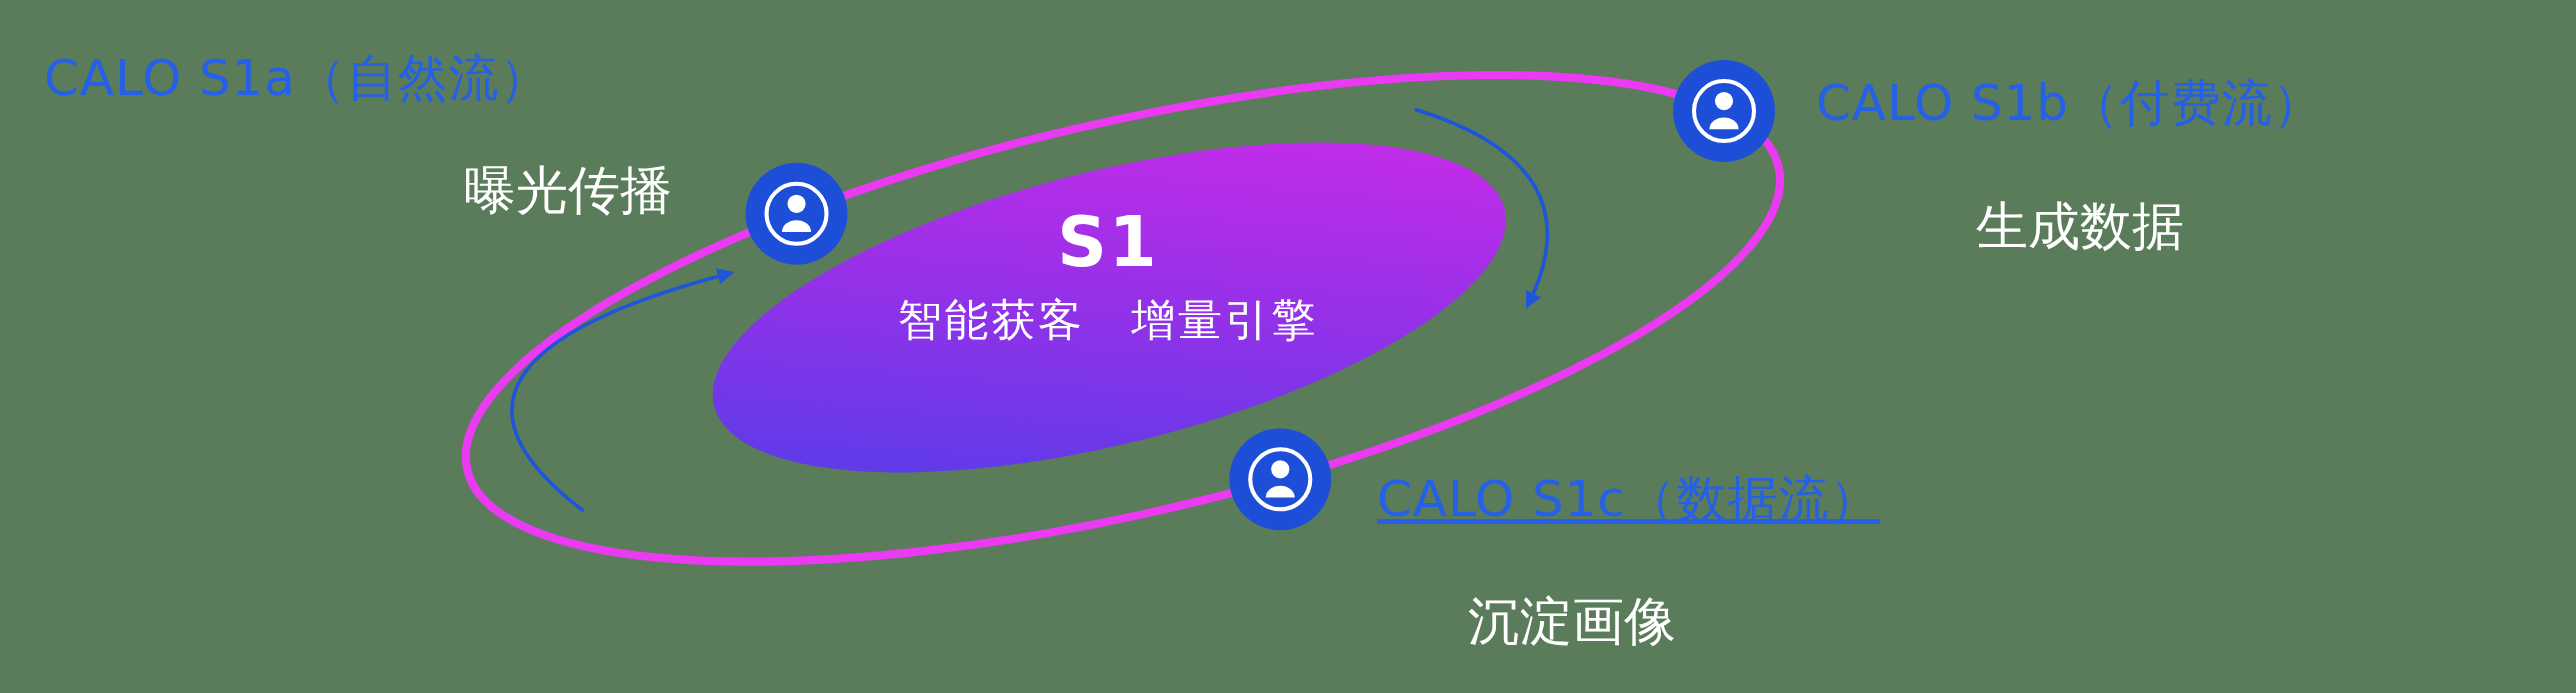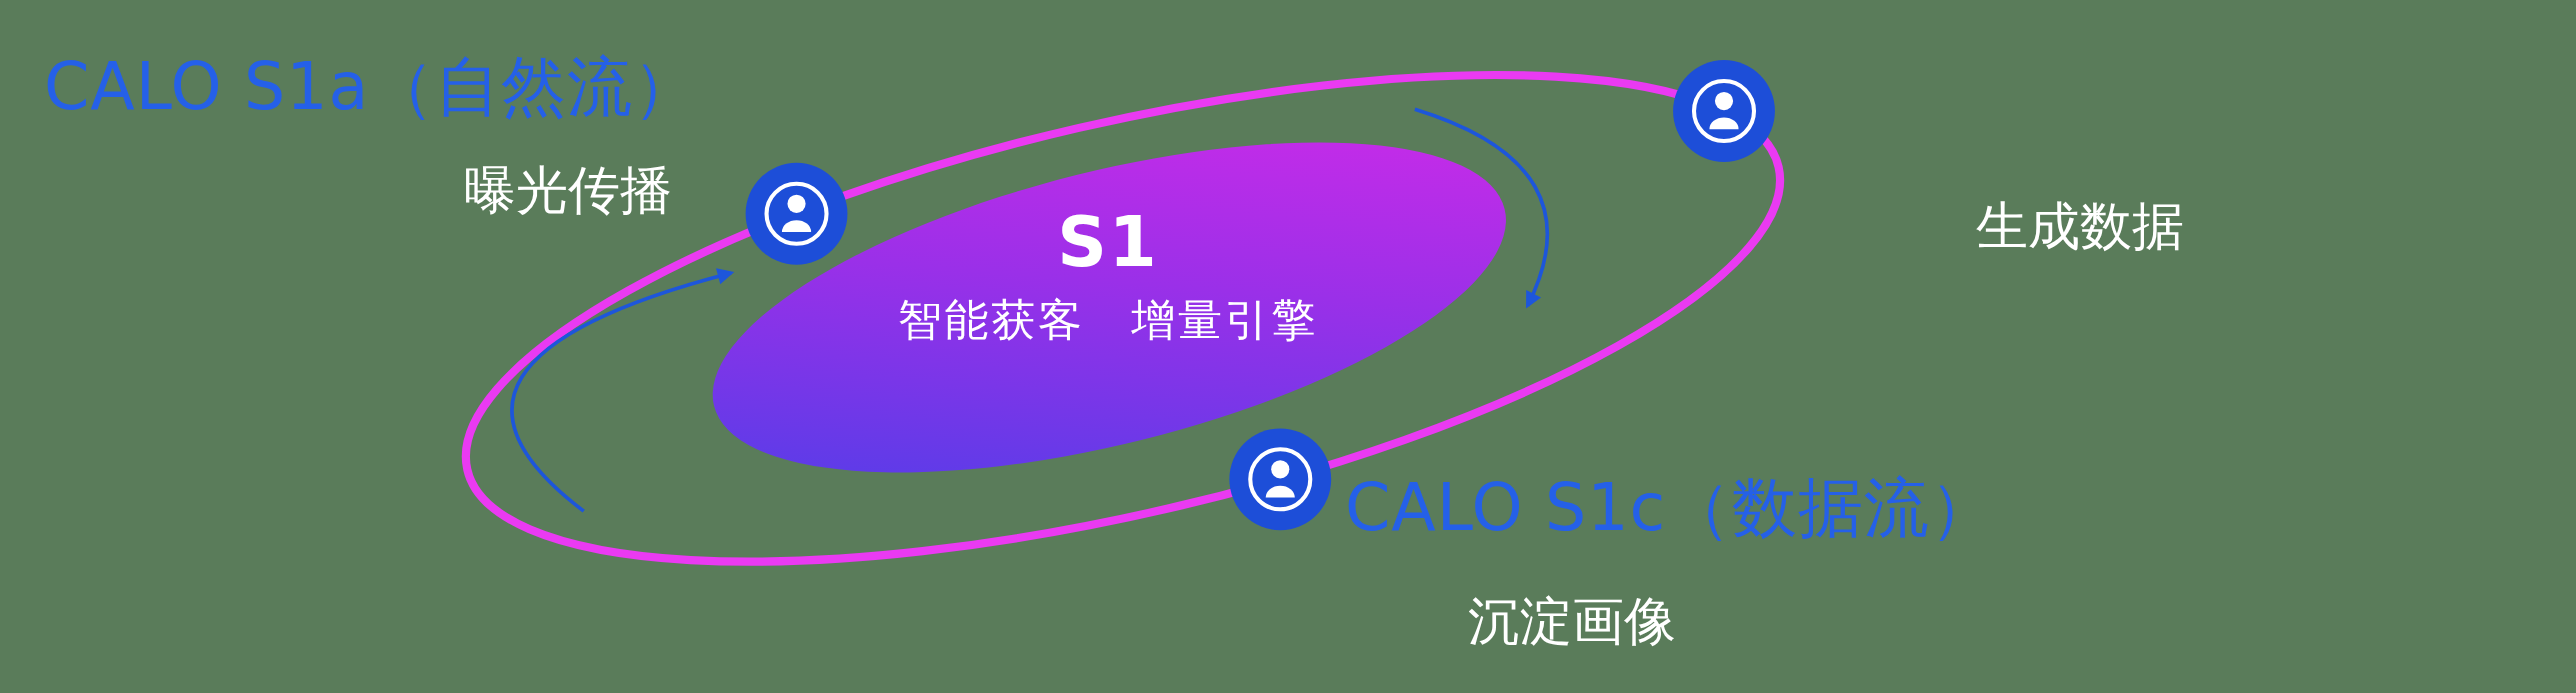--- a/index.html
+++ b/index.html
@@ -7,21 +7,21 @@
   body {
     width: 2576px; height: 694px;
     background: #5a7c5a;
     font-family: "DejaVu Sans", "Liberation Sans", sans-serif;
     overflow: hidden;
   }
   .stage { position: relative; width: 2576px; height: 694px; }
   .stage > svg { position: absolute; left: 0; top: 0; }
   .label {
     position: absolute;
-    font-size: 65px;
+    font-size: 50px;
     font-weight: 500;
     color: #2560e8;
     letter-spacing: 0.9px;
     white-space: nowrap;
     line-height: 1.15;
   }
   .sublabel {
     position: absolute;
     font-size: 52px;
     font-weight: 500;
@@ -94,19 +94,20 @@
   </svg>
 
   <div class="core-text" style="left:1108px; top:202px; transform:translateX(-50%);">
     <div class="core-title">S1</div>
     <div class="core-subtitle">智能获客　增量引擎</div>
   </div>
 
   <div class="label" style="left:44px; top:50px;">CALO S1a（自然流）</div>
   <div class="sublabel" style="left:568px; top:162px; transform:translateX(-50%);text-align:center;">曝光传播</div>
 
+  <div class="label" style="left:1816px; top:75px;">CALO S1b（付费流）</div>
   <div class="sublabel" style="left:2080px; top:198px; transform:translateX(-50%);">生成数据</div>
 
-  <div class="label" style="left:1345px; top:471px;">CALO S1c（数据流）</div>
+  <div class="label" style="left:1377px; top:471px;text-decoration:underline;">CALO S1c（数据流）</div>
   <div class="sublabel" style="left:1553px; top:593px; transform:translateX(-50%);margin-left:19px;">沉淀画像</div>
 
 </div>
 
 
 </body></html>

